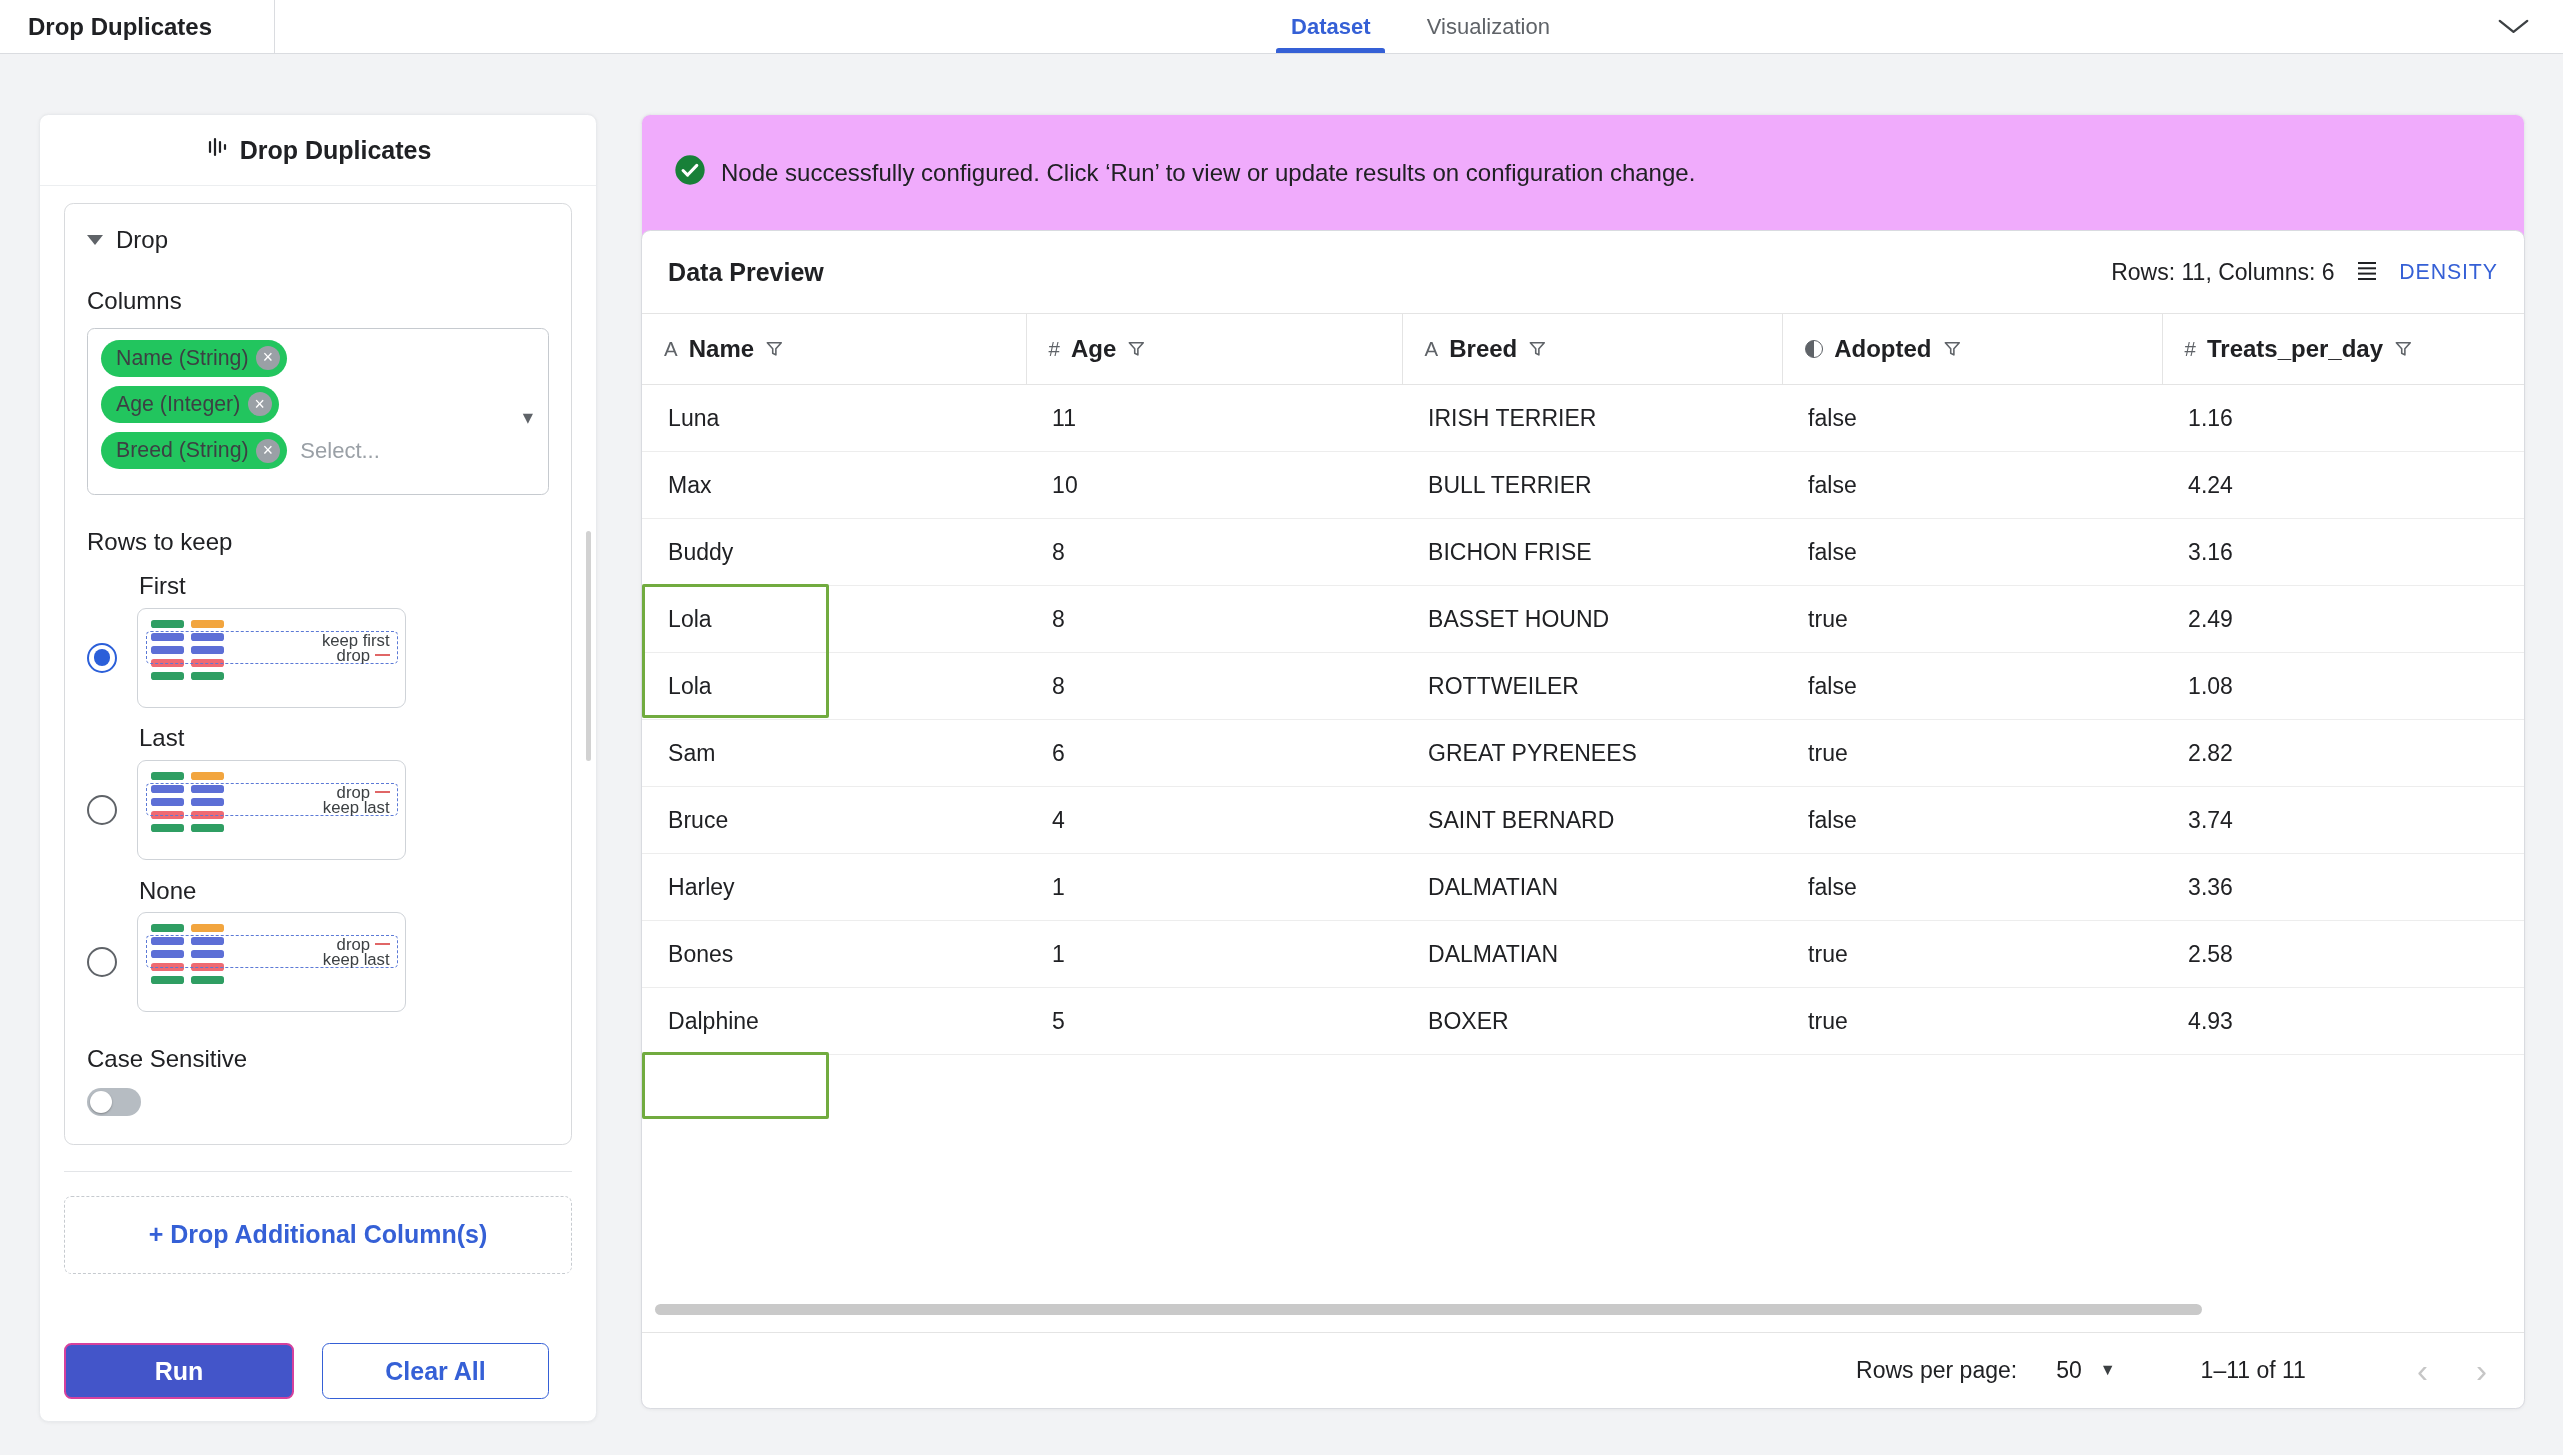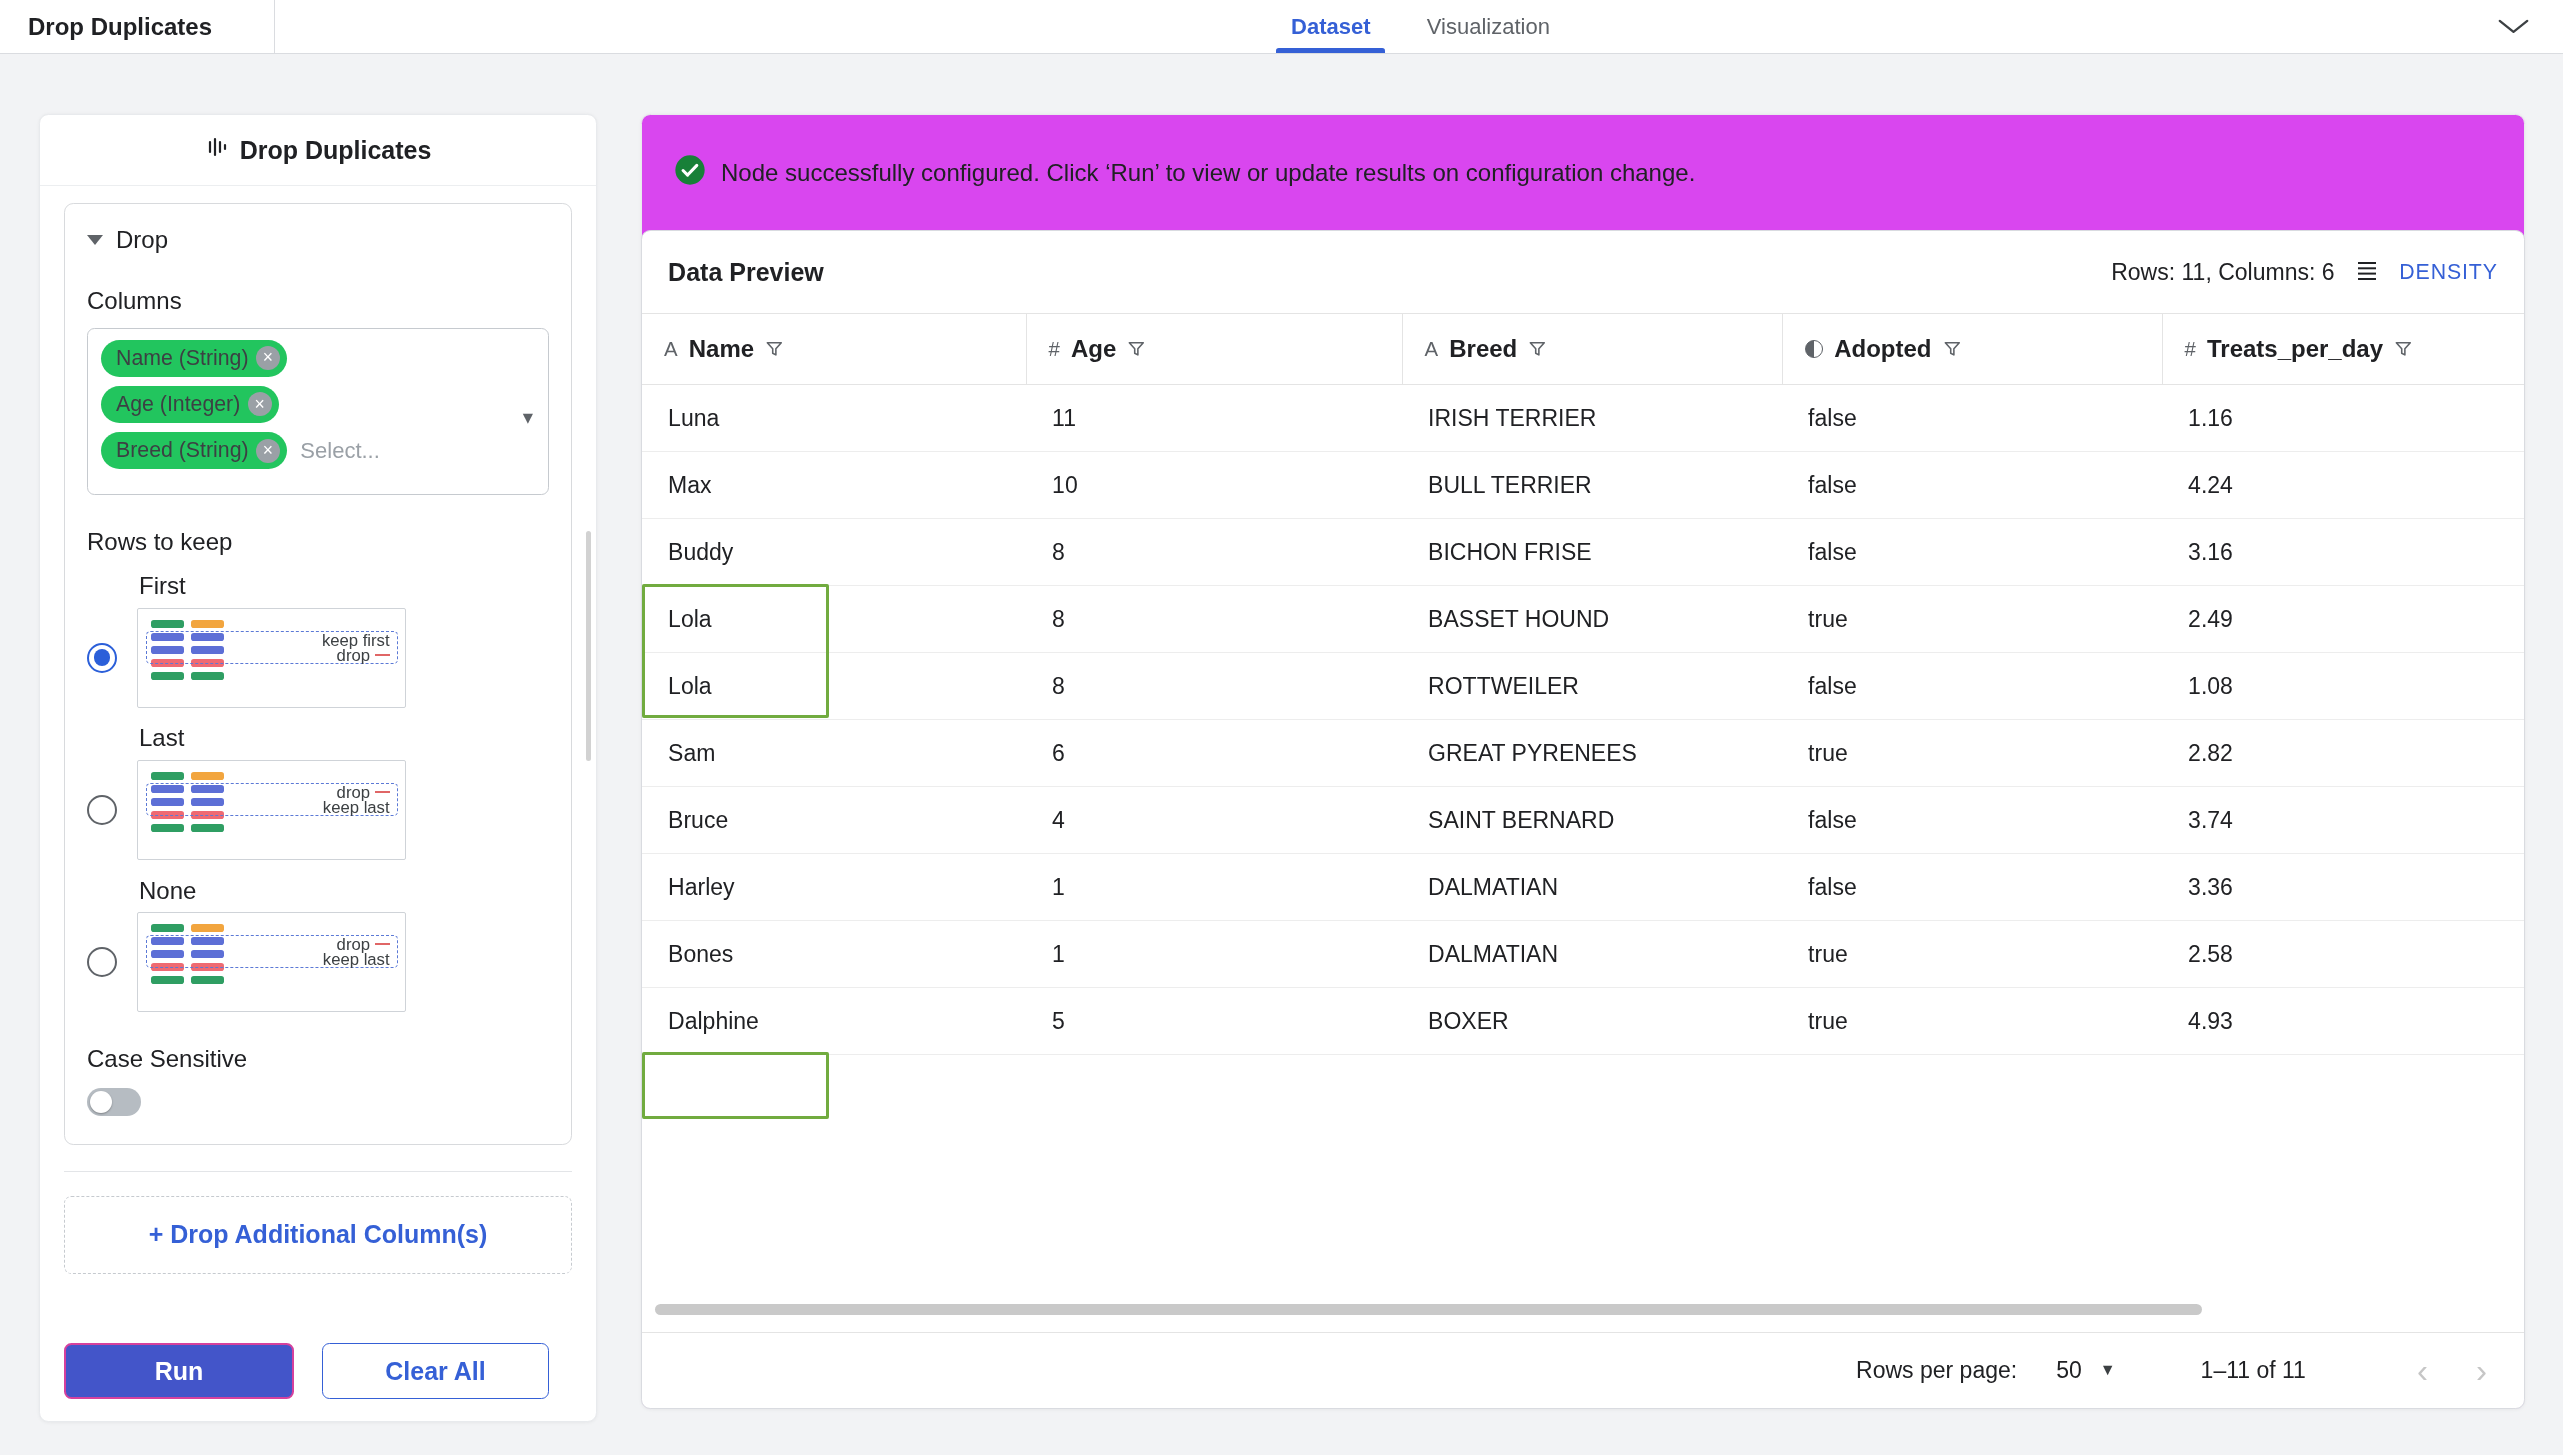--- a/index.html
+++ b/index.html
@@ -32,41 +32,41 @@
   .chip-x { width:24px; height:24px; border-radius:50%; background:#9aa0a6; color:#fff; display:flex; align-items:center; justify-content:center; font-size:17.6px; line-height:1; cursor:pointer; }
   .placeholder { color:#9aa0a6; font-size:22px; }
   .select-chevron { position:absolute; right:15px; top:76px; color:#5f6368; font-size:20.4px; }
 
   .opt { margin-top:16.7px; }
   .opt-label { margin-left:52px; font-size:24px; margin-bottom:7.4px; }
   .opt-row { display:flex; align-items:center; gap:20.4px; }
   .radio { width:30px; height:30px; border:2.8px solid #5f6368; border-radius:50%; flex:none; position:relative; cursor:pointer; }
   .radio.sel { border-color:#2b5fd9; }
   .radio.sel::after { content:""; position:absolute; inset:4.6px; background:#2b5fd9; border-radius:50%; }
-  .illus { position:relative; width:269px; height:100px; border:0.9px solid #cfd3d8; border-radius:2px; }
+  .illus { position:relative; width:269px; height:100px; border:0.9px solid #cfd3d8; border-radius:9px; }
   .ibars { position:absolute; left:13px; top:11px; }
   .irow { height:13px; line-height:0; }
   .b { display:inline-block; width:33px; height:8.4px; border-radius:2.8px; margin-right:6.5px; }
   .g { background:#2f9e63; } .o { background:#f2a53e; } .bl { background:#5d6fd6; } .r { background:#ef6a72; }
   .dashbox { position:absolute; left:7.4px; right:7.4px; top:22px; height:33px; border:1.9px dashed #5b79d6; border-radius:4.6px; display:flex; flex-direction:column; justify-content:space-between; align-items:flex-end; padding:0.9px 7.4px; }
   .dlabel { font-size:16.7px; line-height:15px; color:#3c4043; display:flex; align-items:center; gap:4.6px; }
   .strike { display:inline-block; width:15px; height:1.9px; background:#e06666; }
 
   .toggle { margin-top:15px; width:54px; height:28px; border-radius:15px; background:#b6bcc2; position:relative; cursor:pointer; }
   .toggle::after { content:""; position:absolute; left:2.8px; top:2.8px; width:22px; height:22px; background:#fff; border-radius:50%; box-shadow:0 0.9px 1.9px rgba(0,0,0,.3); }
 
   .lc-divider { border-top:0.9px solid #e3e5e8; margin-top:26px; }
   .add-btn { margin-top:24px; border:1.9px dashed #c6cacf; border-radius:7.4px; height:78px; display:flex; align-items:center; justify-content:center; color:var(--accent,#3560d6); font-size:25px; font-weight:700; cursor:pointer; }
   .btn-row { margin-top:auto; display:flex; gap:28px; padding-top:9.3px; }
   .btn-run { width:230px; height:56px; background:var(--run-fill,#4355c9); border:2.8px solid var(--run-border,#d6419d); border-radius:7.4px; color:#fff; font-size:25px; font-weight:700; display:flex; align-items:center; justify-content:center; cursor:pointer;text-align:right; }
   .btn-clear { width:227px; height:56px; background:#fff; border:1.9px solid var(--accent,#3560d6); border-radius:7.4px; color:var(--accent,#3560d6); font-size:25px; font-weight:700; display:flex; align-items:center; justify-content:center; cursor:pointer; }
   .lc-scroll { position:absolute; right:4.6px; top:416px; width:5.6px; height:230px; background:#d2d2d2; border-radius:2.8px; }
 
   
-  .right-card { width:1884px; height:1295px; background:#d946ef; border:0.9px solid #e8eaed; border-radius:9.3px; box-shadow:0 0.9px 3.7px rgba(0,0,0,.05); display:flex; flex-direction:column; }
+  .right-card { width:1884px; height:1295px; background:#f0abfc; border:0.9px solid #e8eaed; border-radius:9.3px; box-shadow:0 0.9px 3.7px rgba(0,0,0,.05); display:flex; flex-direction:column; }
   .banner { flex:none; height:115px; display:flex; align-items:center; gap:15px; padding:0 32px; font-size:24px; }
   .check-circle { fill:var(--success,#188038); }
   .preview-card { flex:1; border:0.9px solid #d9dbe0; border-radius:9.3px; margin:0 -0.9px -0.9px -0.9px; display:flex; flex-direction:column; overflow:hidden; background:#fff; }
   .dp-head { flex:none; height:82px; display:flex; align-items:center; padding:0 26px; }
   .dp-title { font-size:25px; font-weight:700; }
   .dp-right { margin-left:auto; display:flex; align-items:center; gap:20.4px; }
   .dp-summary { font-size:23px; }
   .density-label { font-size:21.3px; letter-spacing:0.9px; color:var(--accent,#3560d6); cursor:pointer; }
 
   .table-wrap { position:relative; flex:none; }

